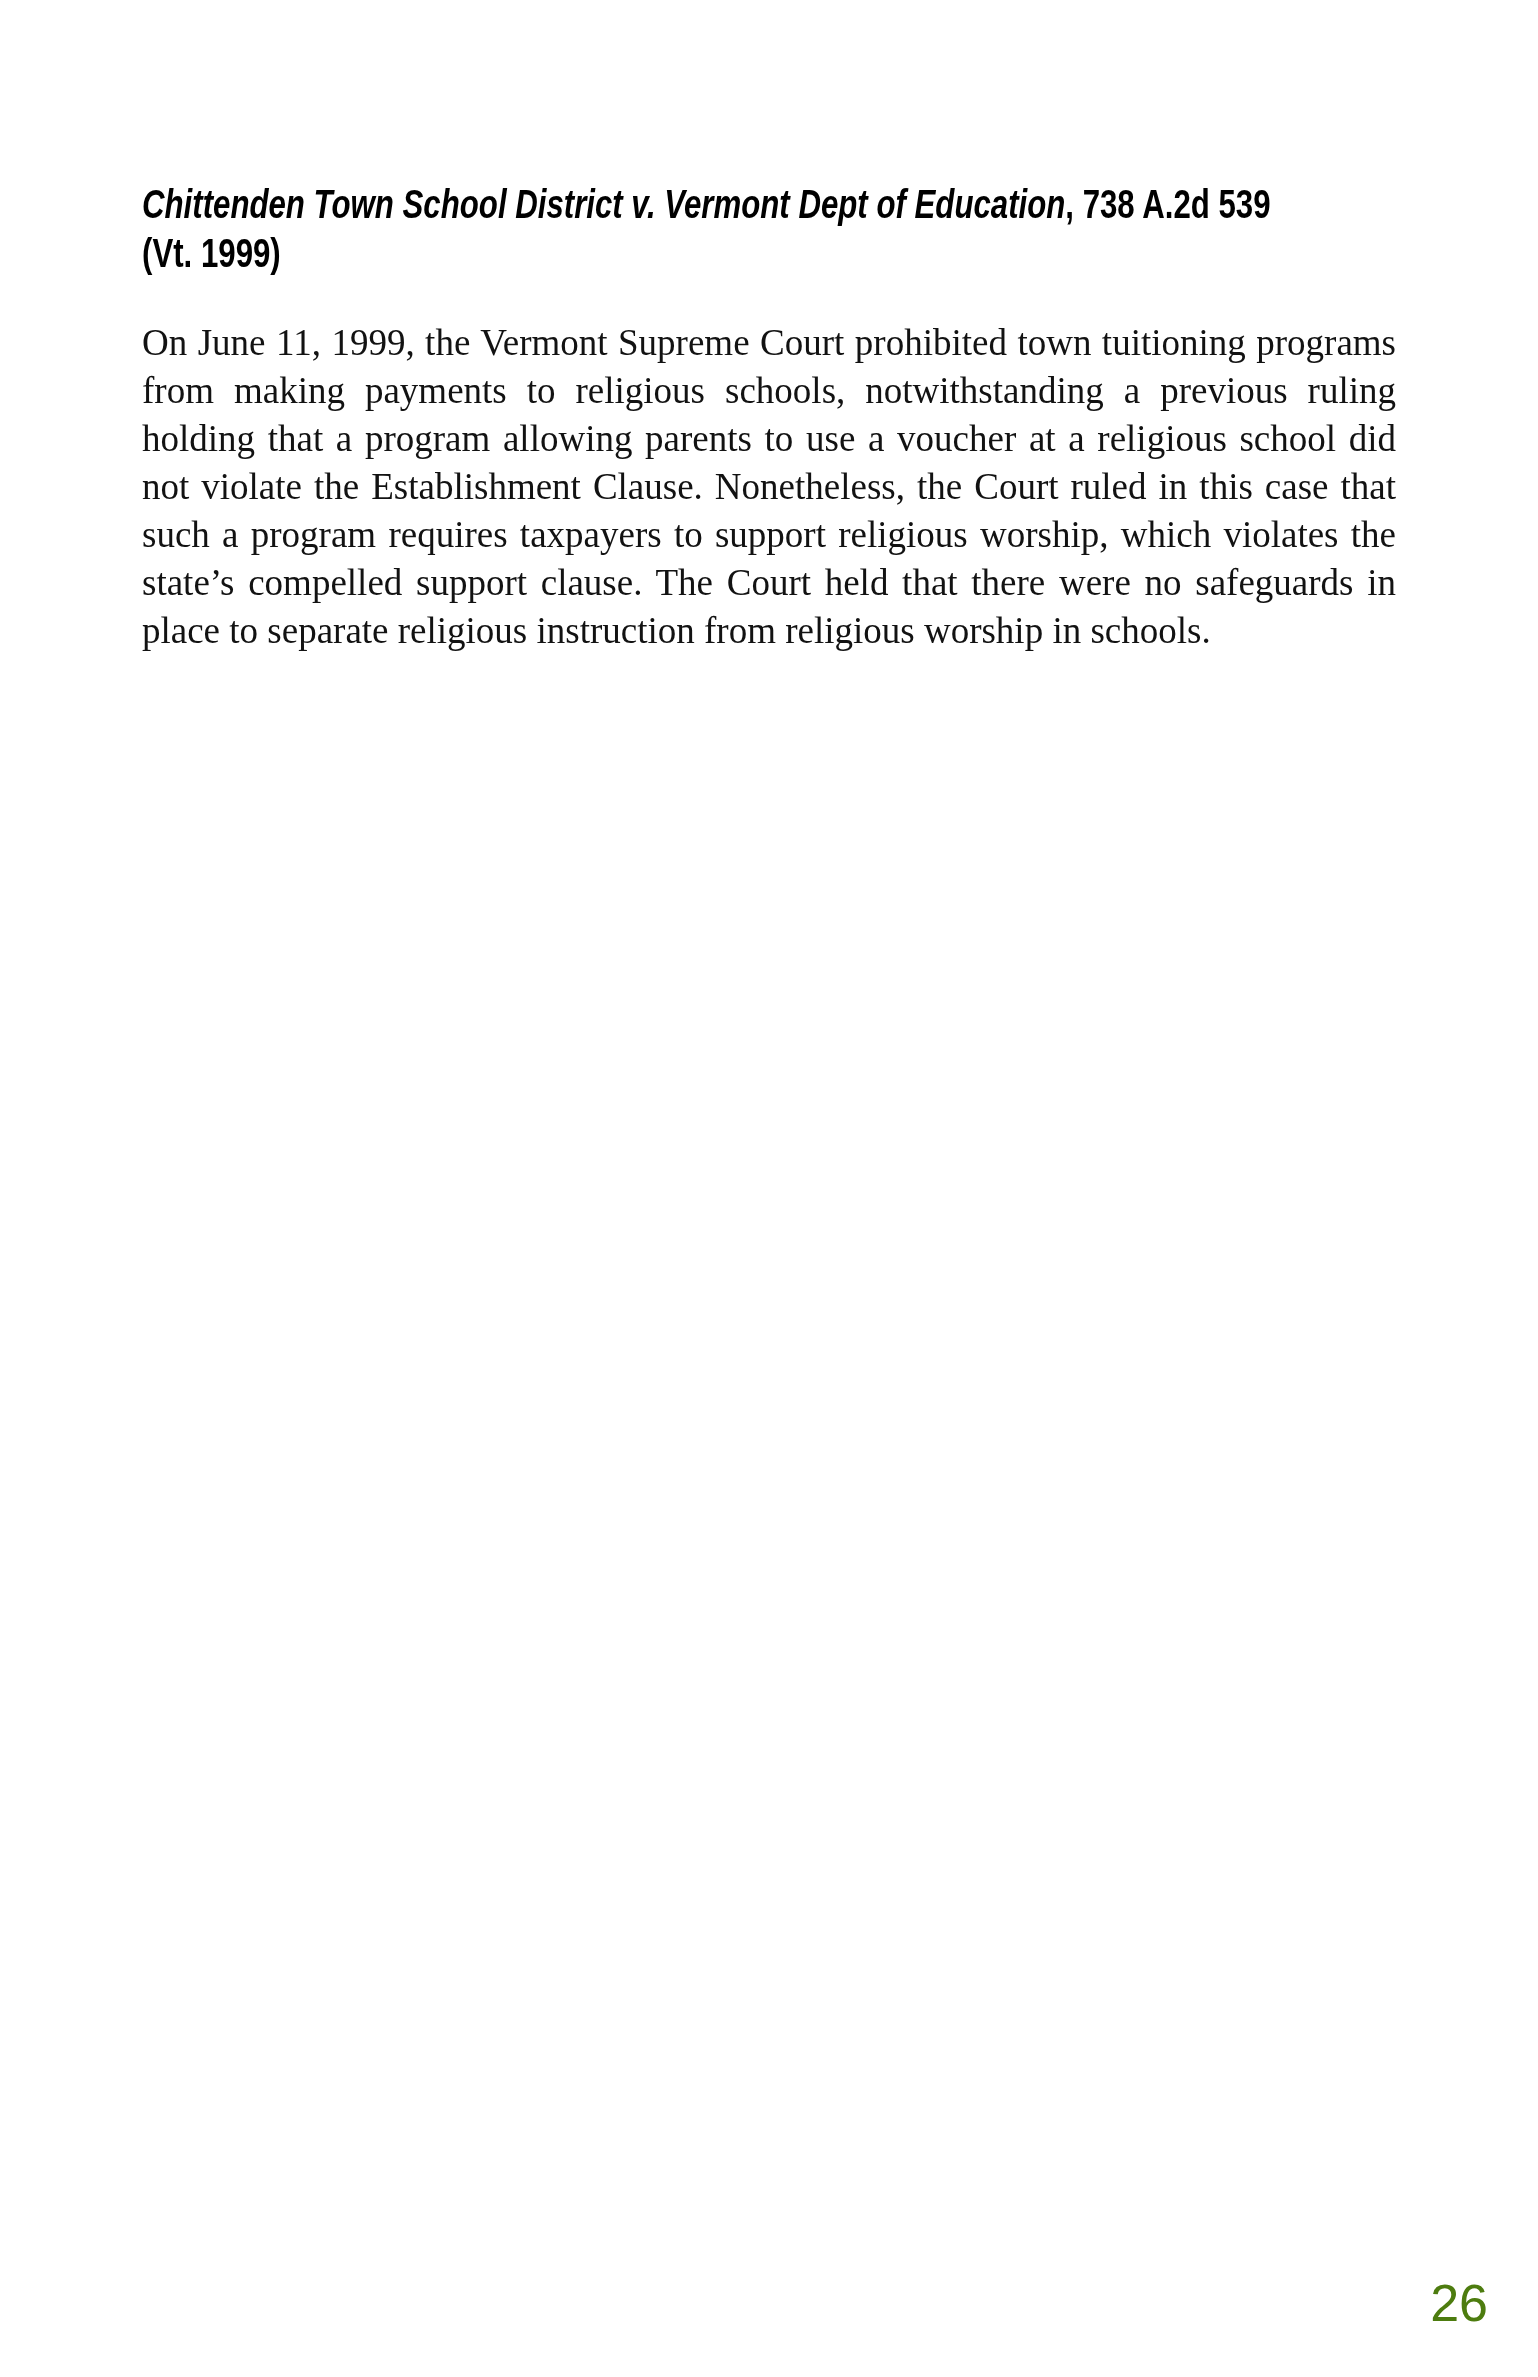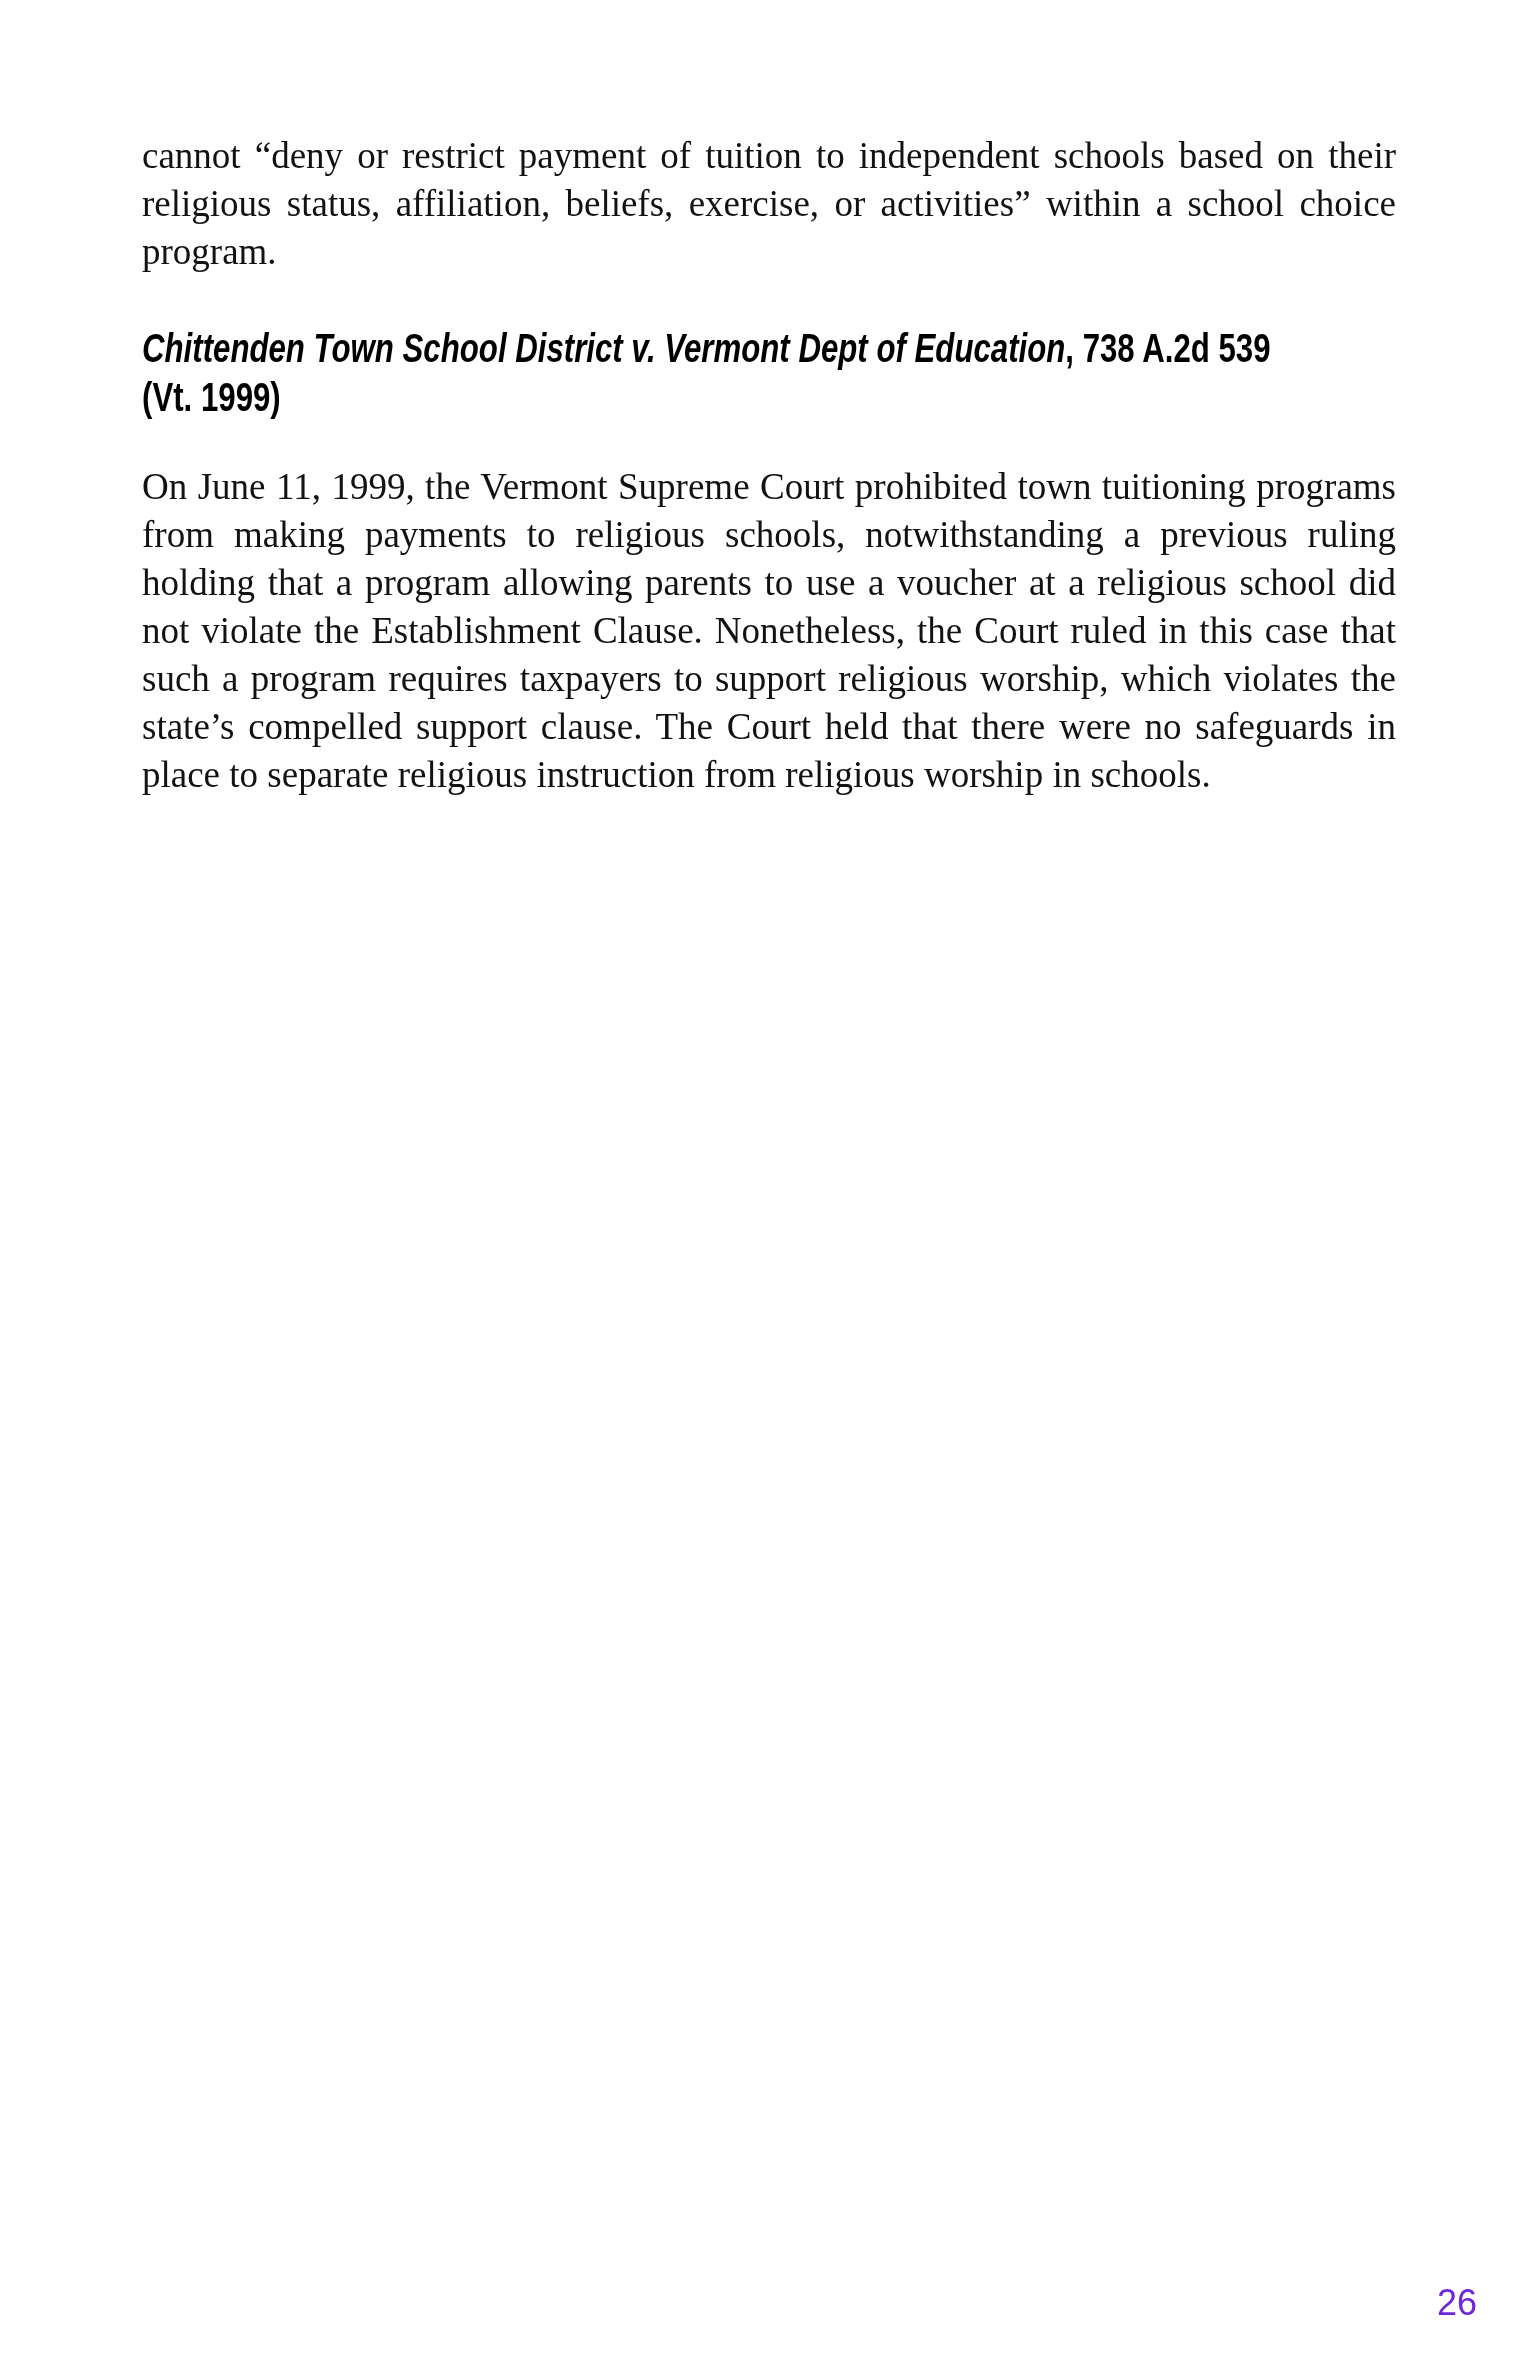--- a/index.html
+++ b/index.html
@@ -44,35 +44,34 @@
     transform-origin: left top;
   }
   .case-heading .case-name {
     font-style: italic;
   }
   .case-heading .citation {
     font-style: normal;
   }
   .page-number {
     position: absolute;
-    right: 61px;
+    right: 50px;
     bottom: 54px;
     font-family: "Liberation Sans", sans-serif;
-    font-size: 36px;
+    font-size: 52px;
     line-height: 40px;
-    color: #6d28d9;
+    color: #4d7c0f;
   }
 </style>
 </head>
 <body>
 
 <div class="page">
   <div class="content">
 
-    <p class="body-text">cannot “deny or restrict payment of tuition to independent schools based on their religious status, affiliation, beliefs, exercise, or activities” within a school choice program.</p>
 
     <h2 class="case-heading"><em class="case-name">Chittenden Town School District v. Vermont Dept of Education</em><span class="citation">, 738 A.2d 539</span><br><span class="citation">(Vt. 1999)</span></h2>
 
     <p class="body-text">On June 11, 1999, the Vermont Supreme Court prohibited town tuitioning programs from making payments to religious schools, notwithstanding a previous ruling holding that a program allowing parents to use a voucher at a religious school did not violate the Establishment Clause. Nonetheless, the Court ruled in this case that such a program requires taxpayers to support religious worship, which violates the state’s compelled support clause. The Court held that there were no safeguards in place to separate religious instruction from religious worship in schools.</p>
 
   </div>
 
   <div class="page-number">26</div>
 </div>
 

